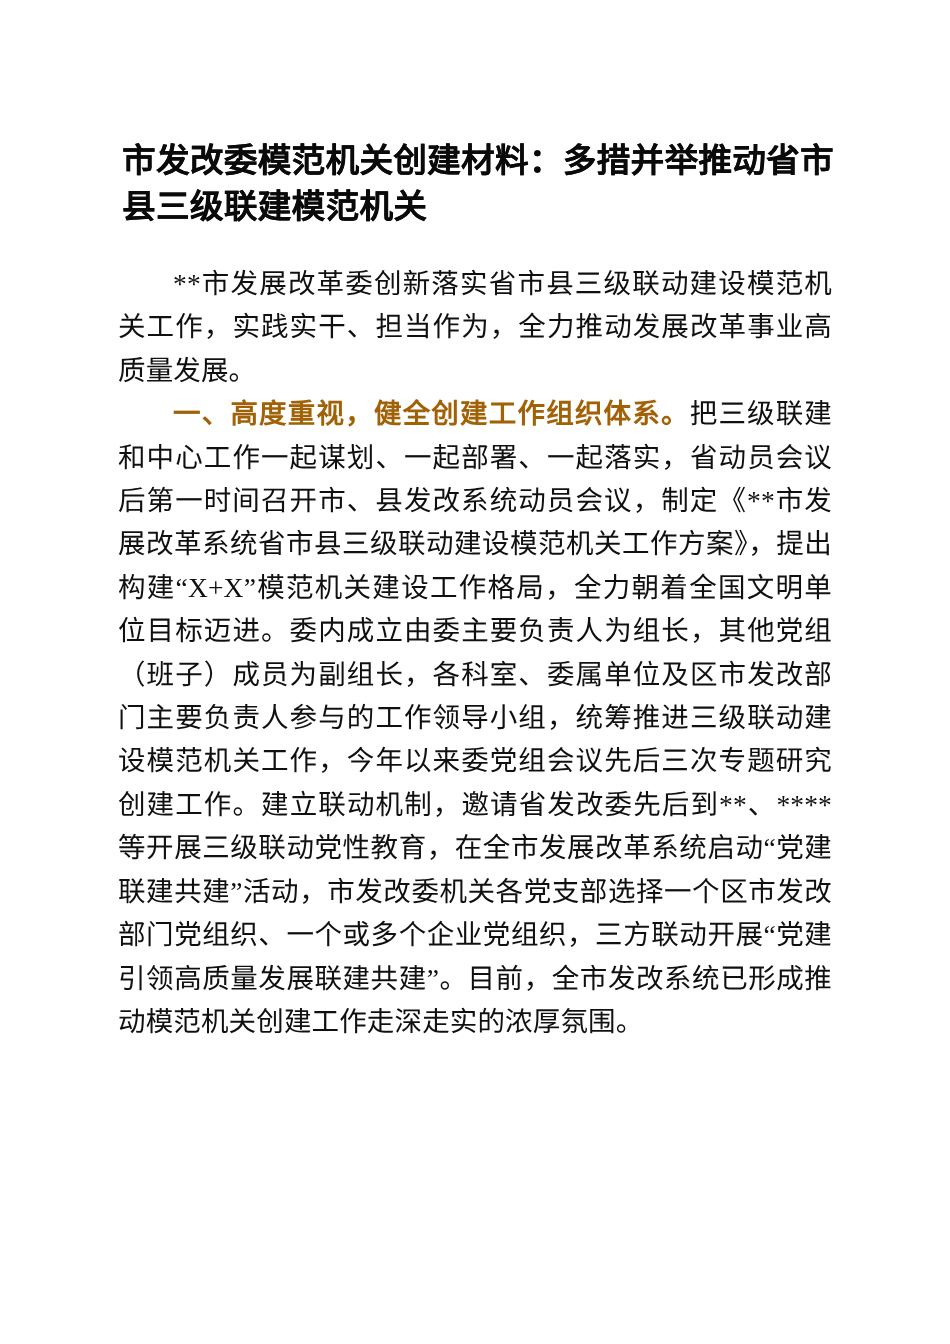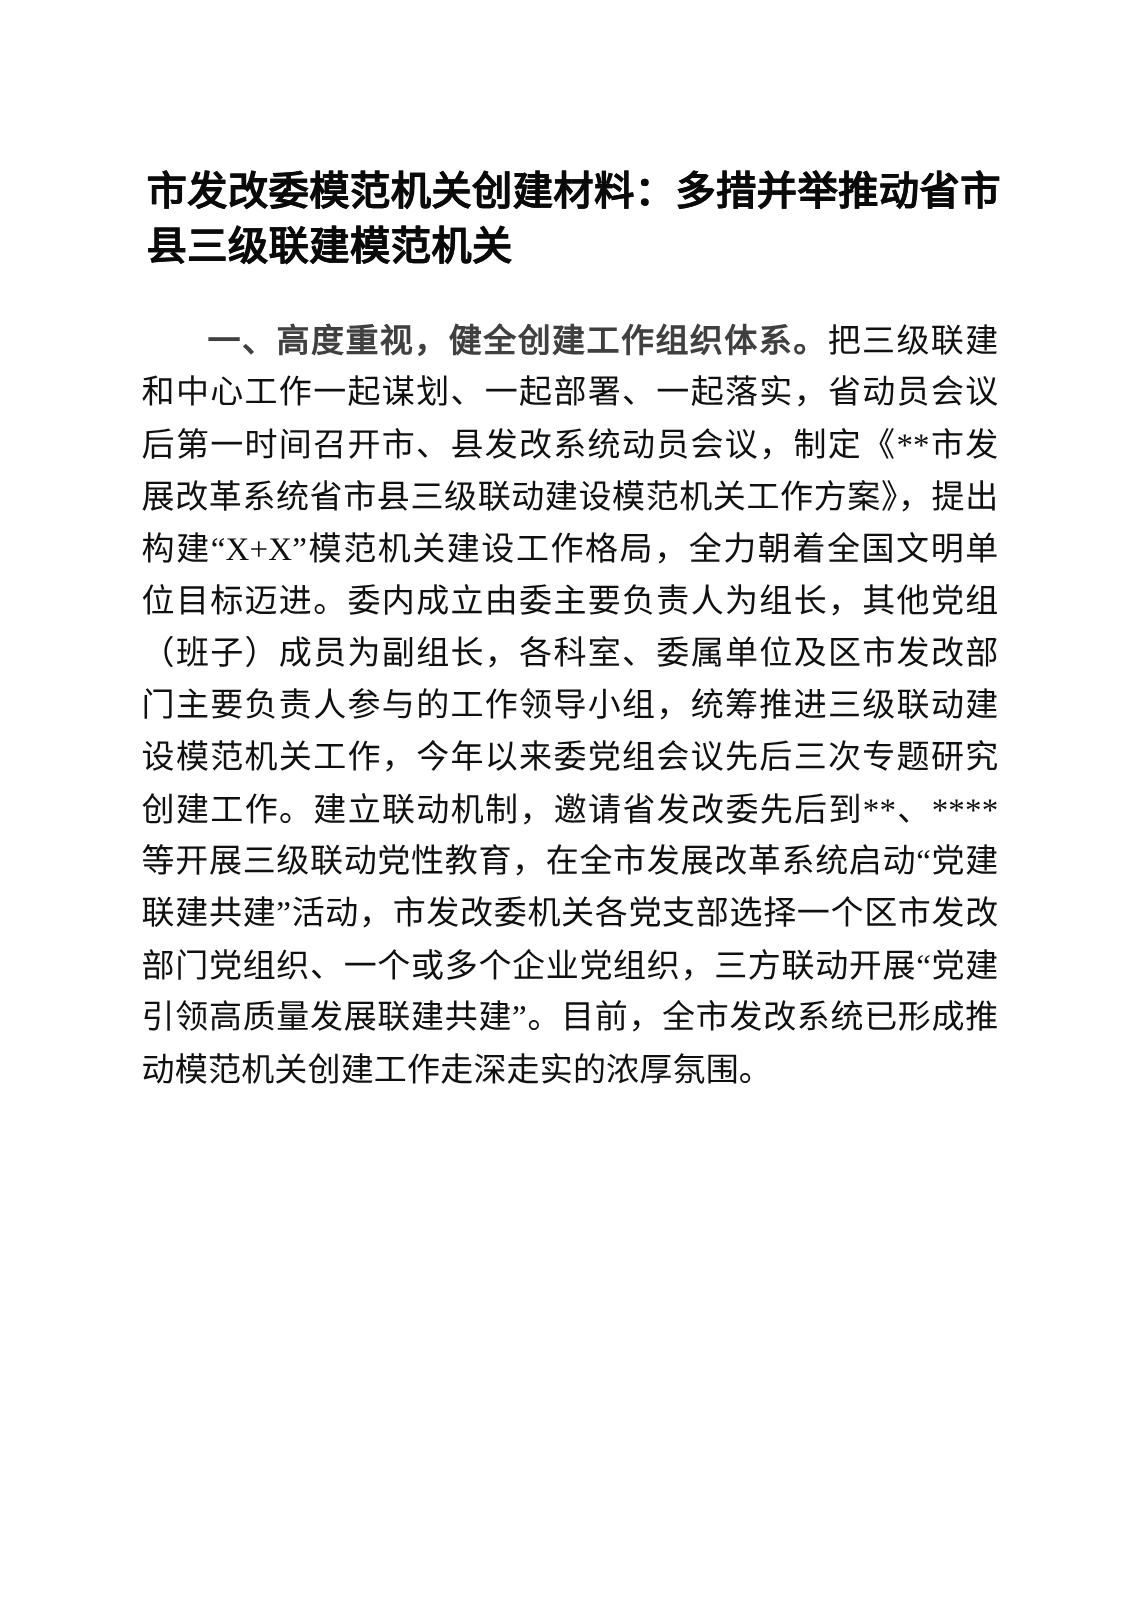--- a/index.html
+++ b/index.html
@@ -79,33 +79,36 @@
   p.para + p.para {
     margin-top: 0;
   }
 
   
   .sec-head {
     font-family: "Liberation Sans", "DejaVu Sans", sans-serif;
     font-weight: bold;
     font-size: 27.5px;
     letter-spacing: 0.2px;
-    color: #404040;
+    color: #a16207;
   }
 </style>
 </head>
 <body>
 
 <div class="page">
   <div class="page-inner">
 
     <h1 class="doc-title">市发改委模范机关创建材料：多措并举推动省市县三级联建模范机关</h1>
 
     <div class="body-block">
 
+      <p class="para">
+        <span>**市发展改革委创新落实省市县三级联动建设模范机关工作，实践实干、担当作为，全力推动发展改革事业高质量发展。</span>
+      </p>
 
       <p class="para">
         <span class="sec-head">一、高度重视，健全创建工作组织体系。</span><span>把三级联建和中心工作一起谋划、一起部署、一起落实，省动员会议后第一时间召开市、县发改系统动员会议，制定《**市发展改革系统省市县三级联动建设模范机关工作方案》，提出构建“X+X”模范机关建设工作格局，全力朝着全国文明单位目标迈进。委内成立由委主要负责人为组长，其他党组（班子）成员为副组长，各科室、委属单位及区市发改部门主要负责人参与的工作领导小组，统筹推进三级联动建设模范机关工作，今年以来委党组会议先后三次专题研究创建工作。建立联动机制，邀请省发改委先后到**、****等开展三级联动党性教育，在全市发展改革系统启动“党建联建共建”活动，市发改委机关各党支部选择一个区市发改部门党组织、一个或多个企业党组织，三方联动开展“党建引领高质量发展联建共建”。目前，全市发改系统已形成推动模范机关创建工作走深走实的浓厚氛围。</span>
       </p>
 
 
     </div>
   </div>
 </div>
 

